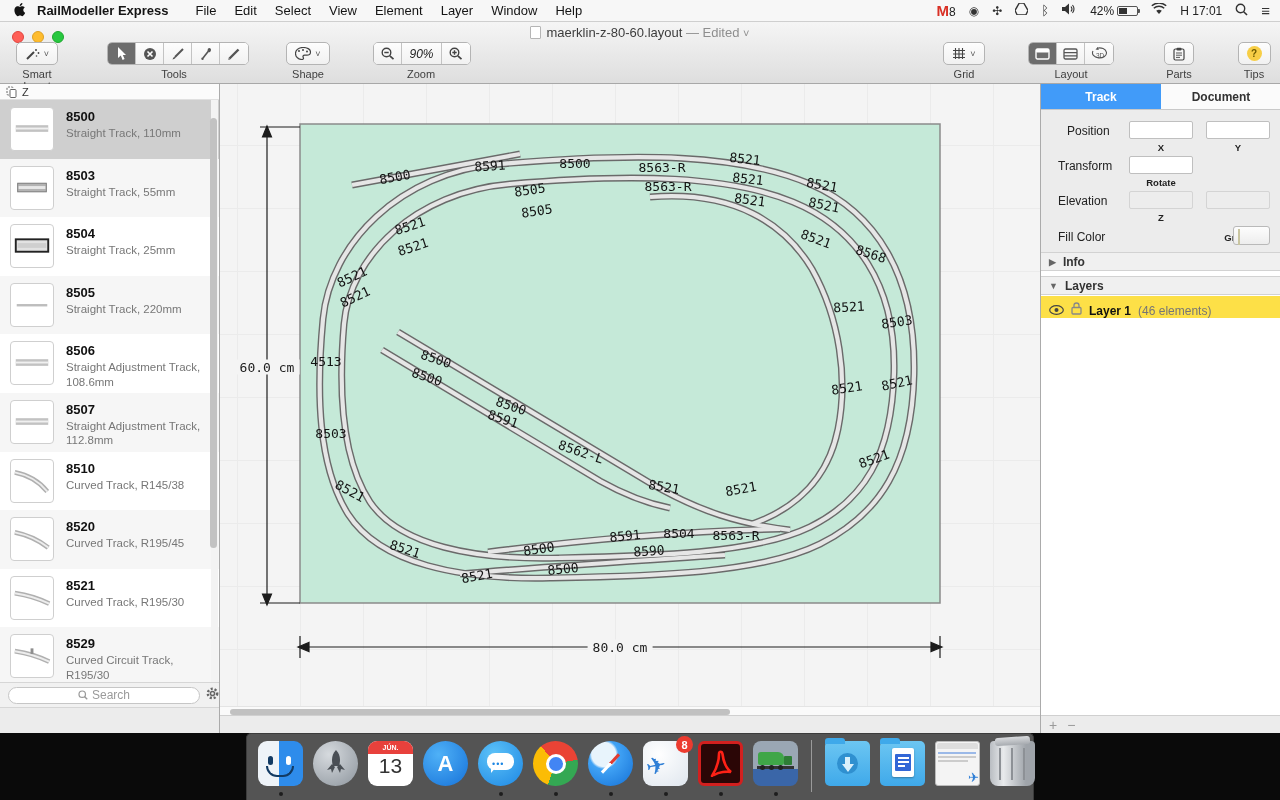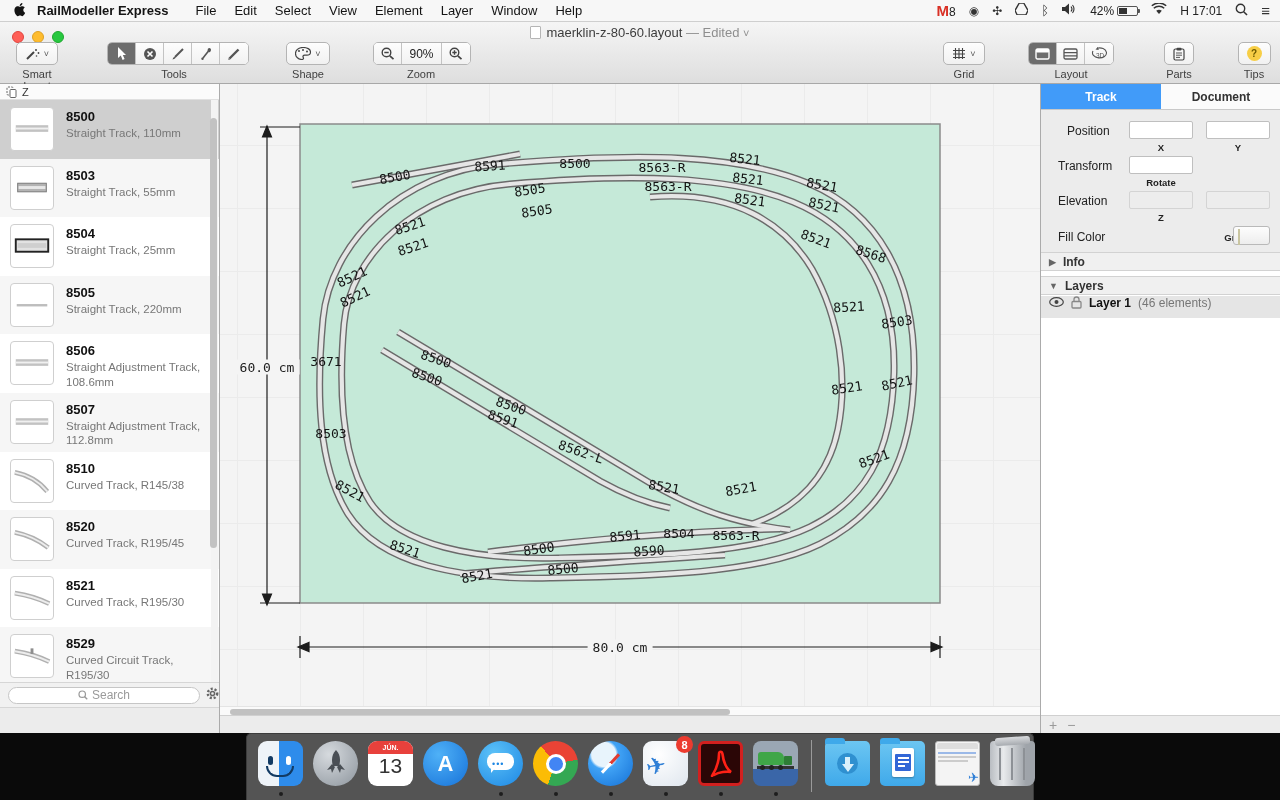--- a/index.html
+++ b/index.html
@@ -39,21 +39,21 @@
   
   .tb-group { position:absolute; top:20px; text-align:center; }
   .tb-label { font-size:11px; color:#3f3f3f; margin-top:3px; }
   .tb-btn { display:inline-flex; align-items:center; justify-content:center; gap:4px;
     height:23px; background:linear-gradient(#fdfdfd,#f1f1f1); border:1px solid #b4b4b4;
     border-radius:5px; padding:0 8px; box-shadow:0 1px 0 rgba(255,255,255,.6) inset; }
   .seg { display:inline-flex; height:23px; border:1px solid #b4b4b4; border-radius:5px; overflow:hidden; background:#fdfdfd; }
   .seg > div { display:flex; align-items:center; justify-content:center; width:28px; border-right:1px solid #c3c3c3; background:linear-gradient(#fdfdfd,#f1f1f1); }
   .seg > div:last-child { border-right:none; }
   .seg > div.sel { background:#6d6d6d; }
-  .zoom-val { font-size:12px; color:#222; width:40px !important; }
+  .zoom-val { font-size:12px; color:#222; width:40px !important;font-style:italic; }
   .caret-s { font-size:9px; color:#555; }
 
   
   #content { position:absolute; left:0; top:62px; width:1280px; height:649px; }
 
   
   #sidebar { position:absolute; left:0; top:0; width:220px; height:649px; background:#fff; border-right:1px solid #ababab; overflow:hidden; }
   #sb-head { position:absolute; left:0; top:0; width:100%; height:16px; background:#fbfbfb; border-bottom:1px solid #e0e0e0; font-size:11px; color:#333; display:flex; align-items:center; gap:5px; padding-left:6px; }
   #sb-list { position:absolute; left:0; top:16px; width:220px; height:597px; overflow:hidden; }
   .sb-item { position:relative; width:220px; height:58.6px; padding:7px 0 0 10px; }
@@ -91,21 +91,21 @@
   .insp-tab.active { background:#419bf9; color:#fff; }
   #insp-form { position:absolute; left:0; top:26px; width:240px; height:142px; background:#ececec; font-size:12px; color:#222; }
   .fl { position:absolute; left:17px; }
   .fld { position:absolute; width:64px; height:18px; background:#fff; border:1px solid #bfbfbf; border-radius:2px; font-size:11px; padding:0 3px; }
   .fld:disabled { background:#ededed; border-color:#d4d4d4; }
   .sub { position:absolute; font-size:9.5px; font-weight:bold; color:#222; width:64px; text-align:center; }
   #color-well { position:absolute; left:192px; top:116px; width:37px; height:19px; background:linear-gradient(#fdfdfd,#ededed); border:1px solid #b9b9b9; border-radius:3px; padding:3px 4px; }
   #color-swatch { width:100%; height:100%; background:#e9e5bd; border:1px solid #c9c5a0; }
   .disc-row { position:absolute; left:0; width:240px; height:19px; background:#f0f0f0; border-top:1px solid #d2d2d2; border-bottom:1px solid #d2d2d2; font-size:12px; font-weight:bold; color:#333; display:flex; align-items:center; gap:7px; padding-left:8px; }
   .tri { font-size:9px; color:#666; }
-  #layer-row { position:absolute; left:0; top:212px; width:240px; height:22px; background:#e5e5e5; display:flex; align-items:flex-start; gap:7px; padding-left:8px; font-size:12px; }
+  #layer-row { position:absolute; left:0; top:212px; width:240px; height:22px; background:#fde047; display:flex; align-items:flex-end; gap:7px; padding-left:8px; font-size:12px; }
   #layer-row .lname { font-weight:bold; color:#111; }
   #layer-row .lcount { color:#767676; }
   #insp-footer { position:absolute; left:0; bottom:0; width:240px; height:18px; background:#ececec; border-top:1px solid #d0d0d0; font-size:14px; color:#9a9a9a; display:flex; align-items:center; gap:10px; padding-left:8px; }
 
   
   #dock { position:absolute; left:246px; top:733px; width:788px; height:67px;
     background:rgba(88,88,88,.95); border:1px solid #3c3c3c; border-bottom:none; border-radius:5px 5px 0 0;
     display:flex; align-items:flex-start; gap:8px; padding:6px 0 0 10px; }
   .dock-icon { position:relative; width:47px; height:47px; flex:0 0 auto; }
   .dock-icon .base { position:absolute; inset:1px; border-radius:10px; }
@@ -490,21 +490,21 @@
             <span class="track-label" style="left: 530px; top: 116px; transform: translate(-50%, -50%) rotate(8deg);">8521</span>
             <span class="track-label" style="left: 604px; top: 121px; transform: translate(-50%, -50%) rotate(12deg);">8521</span>
             <span class="track-label" style="left: 190px; top: 142px; transform: translate(-50%, -50%) rotate(-18deg);">8521</span>
             <span class="track-label" style="left: 193px; top: 163px; transform: translate(-50%, -50%) rotate(-18deg);">8521</span>
             <span class="track-label" style="left: 596px; top: 155px; transform: translate(-50%, -50%) rotate(20deg);">8521</span>
             <span class="track-label" style="left: 651px; top: 170px; transform: translate(-50%, -50%) rotate(18deg);">8568</span>
             <span class="track-label" style="left: 132px; top: 193px; transform: translate(-50%, -50%) rotate(-25deg);">8521</span>
             <span class="track-label" style="left: 135px; top: 213px; transform: translate(-50%, -50%) rotate(-25deg);">8521</span>
             <span class="track-label" style="left: 629px; top: 223px; transform: translate(-50%, -50%) rotate(-3deg);">8521</span>
             <span class="track-label" style="left: 677px; top: 238px; transform: translate(-50%, -50%) rotate(-8deg);">8503</span>
-            <span class="track-label" style="left: 106px; top: 277px; transform: translate(-50%, -50%) rotate(0deg);">3671</span>
+            <span class="track-label" style="left: 106px; top: 277px; transform: translate(-50%, -50%) rotate(0deg);">4513</span>
             <span class="track-label" style="left: 216px; top: 275px; transform: translate(-50%, -50%) rotate(19deg);">8500</span>
             <span class="track-label" style="left: 207px; top: 293px; transform: translate(-50%, -50%) rotate(19deg);">8500</span>
             <span class="track-label" style="left: 627px; top: 304px; transform: translate(-50%, -50%) rotate(-8deg);">8521</span>
             <span class="track-label" style="left: 677px; top: 299px; transform: translate(-50%, -50%) rotate(-12deg);">8521</span>
             <span class="track-label" style="left: 291px; top: 322px; transform: translate(-50%, -50%) rotate(19deg);">8500</span>
             <span class="track-label" style="left: 283px; top: 335px; transform: translate(-50%, -50%) rotate(19deg);">8591</span>
             <span class="track-label" style="left: 111px; top: 349px; transform: translate(-50%, -50%) rotate(0deg);">8503</span>
             <span class="track-label" style="left: 361px; top: 368px; transform: translate(-50%, -50%) rotate(19deg);">8562-L</span>
             <span class="track-label" style="left: 654px; top: 375px; transform: translate(-50%, -50%) rotate(-20deg);">8521</span>
             <span class="track-label" style="left: 130px; top: 407px; transform: translate(-50%, -50%) rotate(28deg);">8521</span>

